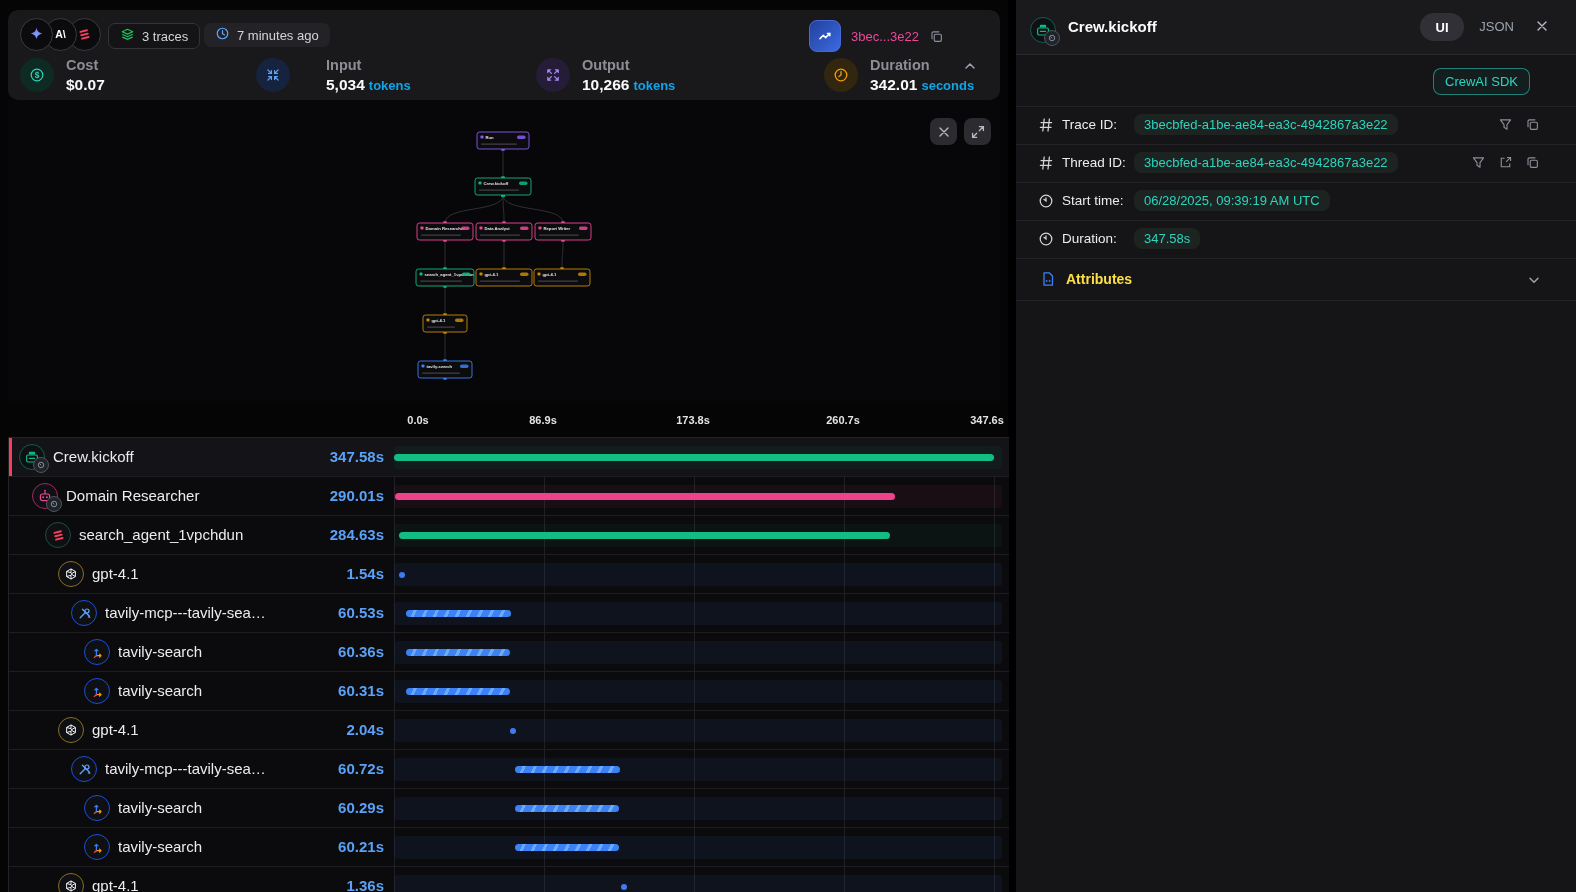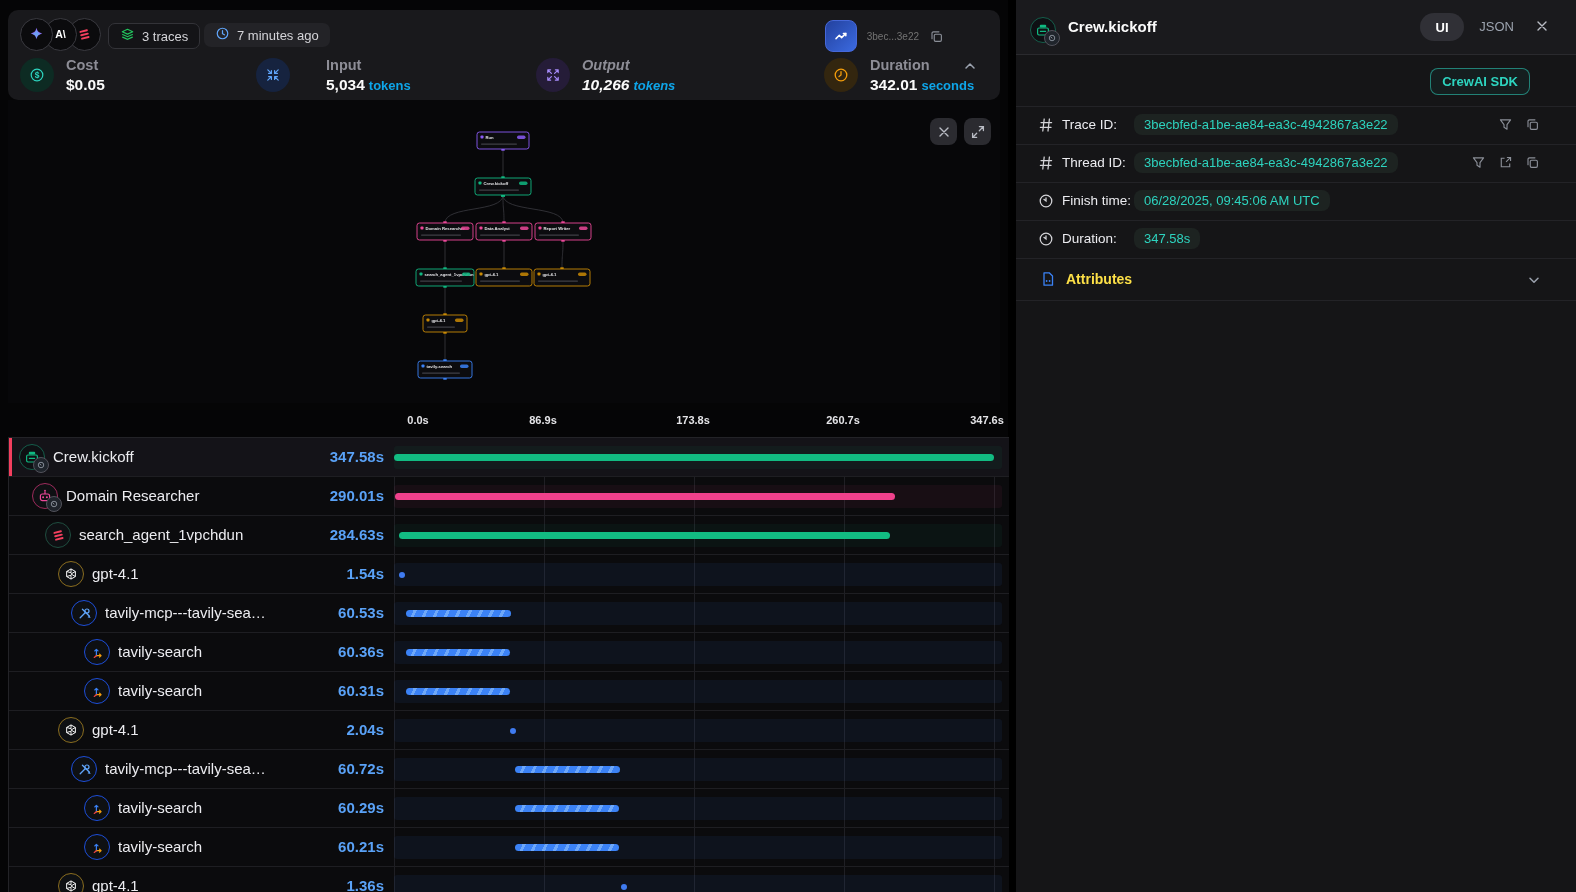--- a/index.html
+++ b/index.html
@@ -12,21 +12,21 @@
   .avatar{width:31px;height:31px;border-radius:50%;background:#0b0b0d;border:1px solid #3a3a40;
           display:flex;align-items:center;justify-content:center;margin-left:-9px;position:relative;}
   .avatar:first-child{margin-left:0;}
   .pill{position:absolute;top:13px;height:24px;display:flex;align-items:center;gap:7px;padding:0 11px;
         border-radius:7px;font-size:13px;color:#d4d4d8;}
   .pill.bordered{border:1px solid #333338;background:#141417;}
   .pill.filled{background:#232327;}
   .trace-chip{position:absolute;right:56px;top:10px;display:flex;align-items:center;gap:10px;}
   .trace-chip .chip-icon{width:30px;height:30px;border-radius:8px;border:1px solid #4668d9;
         background:linear-gradient(135deg,#23419e,#3b6ae0);display:flex;align-items:center;justify-content:center;}
-  .trace-chip .chip-id{font-size:10px;color:#737373;}
+  .trace-chip .chip-id{font-size:13px;color:#ec4899;}
   .collapse-btn{position:absolute;right:20px;top:46px;width:20px;height:20px;display:flex;align-items:center;justify-content:center;cursor:pointer;}
   .metric{position:absolute;top:44px;height:42px;display:flex;align-items:center;}
   .metric .m-icon{width:34px;height:34px;border-radius:50%;display:flex;align-items:center;justify-content:center;}
   .metric .m-text{margin-left:12px;line-height:1.25;}
   .metric .m-label{font-size:14.5px;font-weight:bold;color:#8d8d96;}
   .metric .m-value{font-size:15.5px;font-weight:bold;color:#fafafa;}
   .metric .m-unit{font-size:13px;font-weight:bold;color:#0ea5e9;margin-left:4px;}
   
   .graph-area{position:absolute;left:8px;top:100px;width:992px;height:303px;background:#070709;}
   .graph-btn{position:absolute;top:18px;width:27px;height:27px;border-radius:8px;background:#2b2b30;
@@ -58,21 +58,21 @@
   .panel{position:absolute;left:1016px;top:0;width:560px;height:892px;background:#151517;}
   .panel-header{position:absolute;left:0;top:0;right:0;height:54px;background:#1a1a1d;border-bottom:1px solid #2a2a2e;}
   .panel-title{position:absolute;left:52px;top:18px;font-size:15px;font-weight:bold;color:#fafafa;}
   .panel-crew-icon{position:absolute;left:14px;top:11px;}
   .tab-ui{position:absolute;right:112px;top:13px;height:28px;min-width:44px;border-radius:999px;background:#303036;
           color:#fff;font-size:13px;font-weight:bold;display:flex;align-items:center;justify-content:center;cursor:pointer;}
   .tab-json{position:absolute;right:62px;top:19px;font-size:13px;color:#9ca3af;cursor:pointer;}
   .panel-close{position:absolute;right:26px;top:18px;cursor:pointer;}
   .sdk-row{position:absolute;left:0;top:54px;right:0;height:52px;}
   .sdk-badge{position:absolute;right:46px;top:14px;padding:5px 11px;border:1px solid rgba(45,212,191,.55);
-             border-radius:8px;color:#2dd4bf;font-size:13px;font-weight:bold;background:rgba(45,212,191,.05);cursor:pointer;}
+             border-radius:8px;color:#2dd4bf;font-size:13px;font-weight:normal;background:rgba(45,212,191,.05);cursor:pointer;}
   .fields{position:absolute;left:0;top:106px;right:0;border-top:1px solid #232327;}
   .field{position:relative;height:37px;border-bottom:1px solid #232327;}
   .f-icon{position:absolute;left:22px;top:10px;width:16px;height:16px;}
   .f-label{position:absolute;left:46px;top:10px;font-size:13.5px;color:#ececf0;}
   .f-value{position:absolute;left:118px;top:7px;padding:3px 10px;border-radius:8px;background:#1d2321;
            color:#2dd4bf;font-size:13px;white-space:nowrap;cursor:pointer;}
   .f-actions{position:absolute;right:36px;top:10px;display:flex;gap:12px;}
   .f-actions span{cursor:pointer;display:flex;}
   .attr-row{position:relative;height:41px;border-bottom:1px solid #232327;cursor:pointer;}
   .attr-icon{position:absolute;left:24px;top:12px;}
@@ -143,31 +143,31 @@
         </svg>
       </div>
     <div id="metrics">
         <div class="metric" style="left: 12px;">
           <span class="m-icon" style="background:#0d2b23">
             <svg width="16" height="16" viewBox="0 0 16 16" fill="none" xmlns="http://www.w3.org/2000/svg">
               <circle cx="8" cy="8" r="5.8" stroke="#2dd4bf" stroke-width="1.2"></circle>
               <text x="8" y="11" text-anchor="middle" font-size="8.5" font-weight="bold" fill="#2dd4bf" font-family="Liberation Sans,sans-serif">$</text>
             </svg>
           </span>
-          <span class="m-text"><span class="m-label">Cost</span><br><span class="m-value">$0.05</span></span>
+          <span class="m-text"><span class="m-label">Cost</span><br><span class="m-value">$0.07</span></span>
         </div>
         <div class="metric" style="left: 248px; gap: 24px;">
           <span class="m-icon" style="background:#16233f">
             <svg width="16" height="16" viewBox="0 0 16 16" fill="none" xmlns="http://www.w3.org/2000/svg">
               <path d="M2.8 2.8 6.4 6.4M6.4 6.4V3.6M6.4 6.4H3.6M13.2 2.8 9.6 6.4M9.6 6.4V3.6M9.6 6.4h2.8M2.8 13.2l3.6-3.6M6.4 9.6v2.8M6.4 9.6H3.6M13.2 13.2 9.6 9.6M9.6 9.6v2.8M9.6 9.6h2.8" stroke="#60a5fa" stroke-width="1.2" stroke-linecap="round"></path>
             </svg>
           </span>
           <span class="m-text"><span class="m-label">Input</span><br><span class="m-value">5,034</span><span class="m-unit">tokens</span></span>
         </div>
-        <div class="metric" style="left: 528px; font-style: italic;">
+        <div class="metric" style="left: 528px;">
           <span class="m-icon" style="background:#251c38">
             <svg width="16" height="16" viewBox="0 0 16 16" fill="none" xmlns="http://www.w3.org/2000/svg">
               <path d="M6.4 6.4 2.8 2.8M2.8 2.8v2.8M2.8 2.8h2.8M9.6 6.4l3.6-3.6M13.2 2.8v2.8M13.2 2.8h-2.8M6.4 9.6l-3.6 3.6M2.8 13.2v-2.8M2.8 13.2h2.8M9.6 9.6l3.6 3.6M13.2 13.2v-2.8M13.2 13.2h-2.8" stroke="#a78bfa" stroke-width="1.2" stroke-linecap="round"></path>
             </svg>
           </span>
           <span class="m-text"><span class="m-label">Output</span><br><span class="m-value">10,266</span><span class="m-unit">tokens</span></span>
         </div>
         <div class="metric" style="left: 816px;">
           <span class="m-icon" style="background:#33260f">
             <svg width="16" height="16" viewBox="0 0 16 16" fill="none" xmlns="http://www.w3.org/2000/svg">
@@ -553,22 +553,22 @@
               <path d="M3.2 10.4V4.6a1.6 1.6 0 0 1 1.6-1.6h5.8" stroke="#8b8f98" stroke-width="1.2" stroke-linecap="round"></path>
             </svg>
           </span>
         </span>
       </div>
       <div class="field">
         <span class="f-icon"><svg width="16" height="16" viewBox="0 0 16 16" fill="none" xmlns="http://www.w3.org/2000/svg">
             <circle cx="8" cy="8" r="5.8" stroke="#d4d4d8" stroke-width="1.25"></circle>
             <path d="M8 4.8V8L5.9 6.3" stroke="#d4d4d8" stroke-width="1.25" stroke-linecap="round"></path>
           </svg></span>
-        <span class="f-label">Finish time:</span>
-        <span class="f-value">06/28/2025, 09:45:06 AM UTC</span>
+        <span class="f-label">Start time:</span>
+        <span class="f-value">06/28/2025, 09:39:19 AM UTC</span>
       </div>
       <div class="field">
         <span class="f-icon"><svg width="16" height="16" viewBox="0 0 16 16" fill="none" xmlns="http://www.w3.org/2000/svg">
             <circle cx="8" cy="8" r="5.8" stroke="#d4d4d8" stroke-width="1.25"></circle>
             <path d="M8 4.8V8L5.9 6.3" stroke="#d4d4d8" stroke-width="1.25" stroke-linecap="round"></path>
           </svg></span>
         <span class="f-label">Duration:</span>
         <span class="f-value">347.58s</span>
       </div>
       <div class="attr-row">

